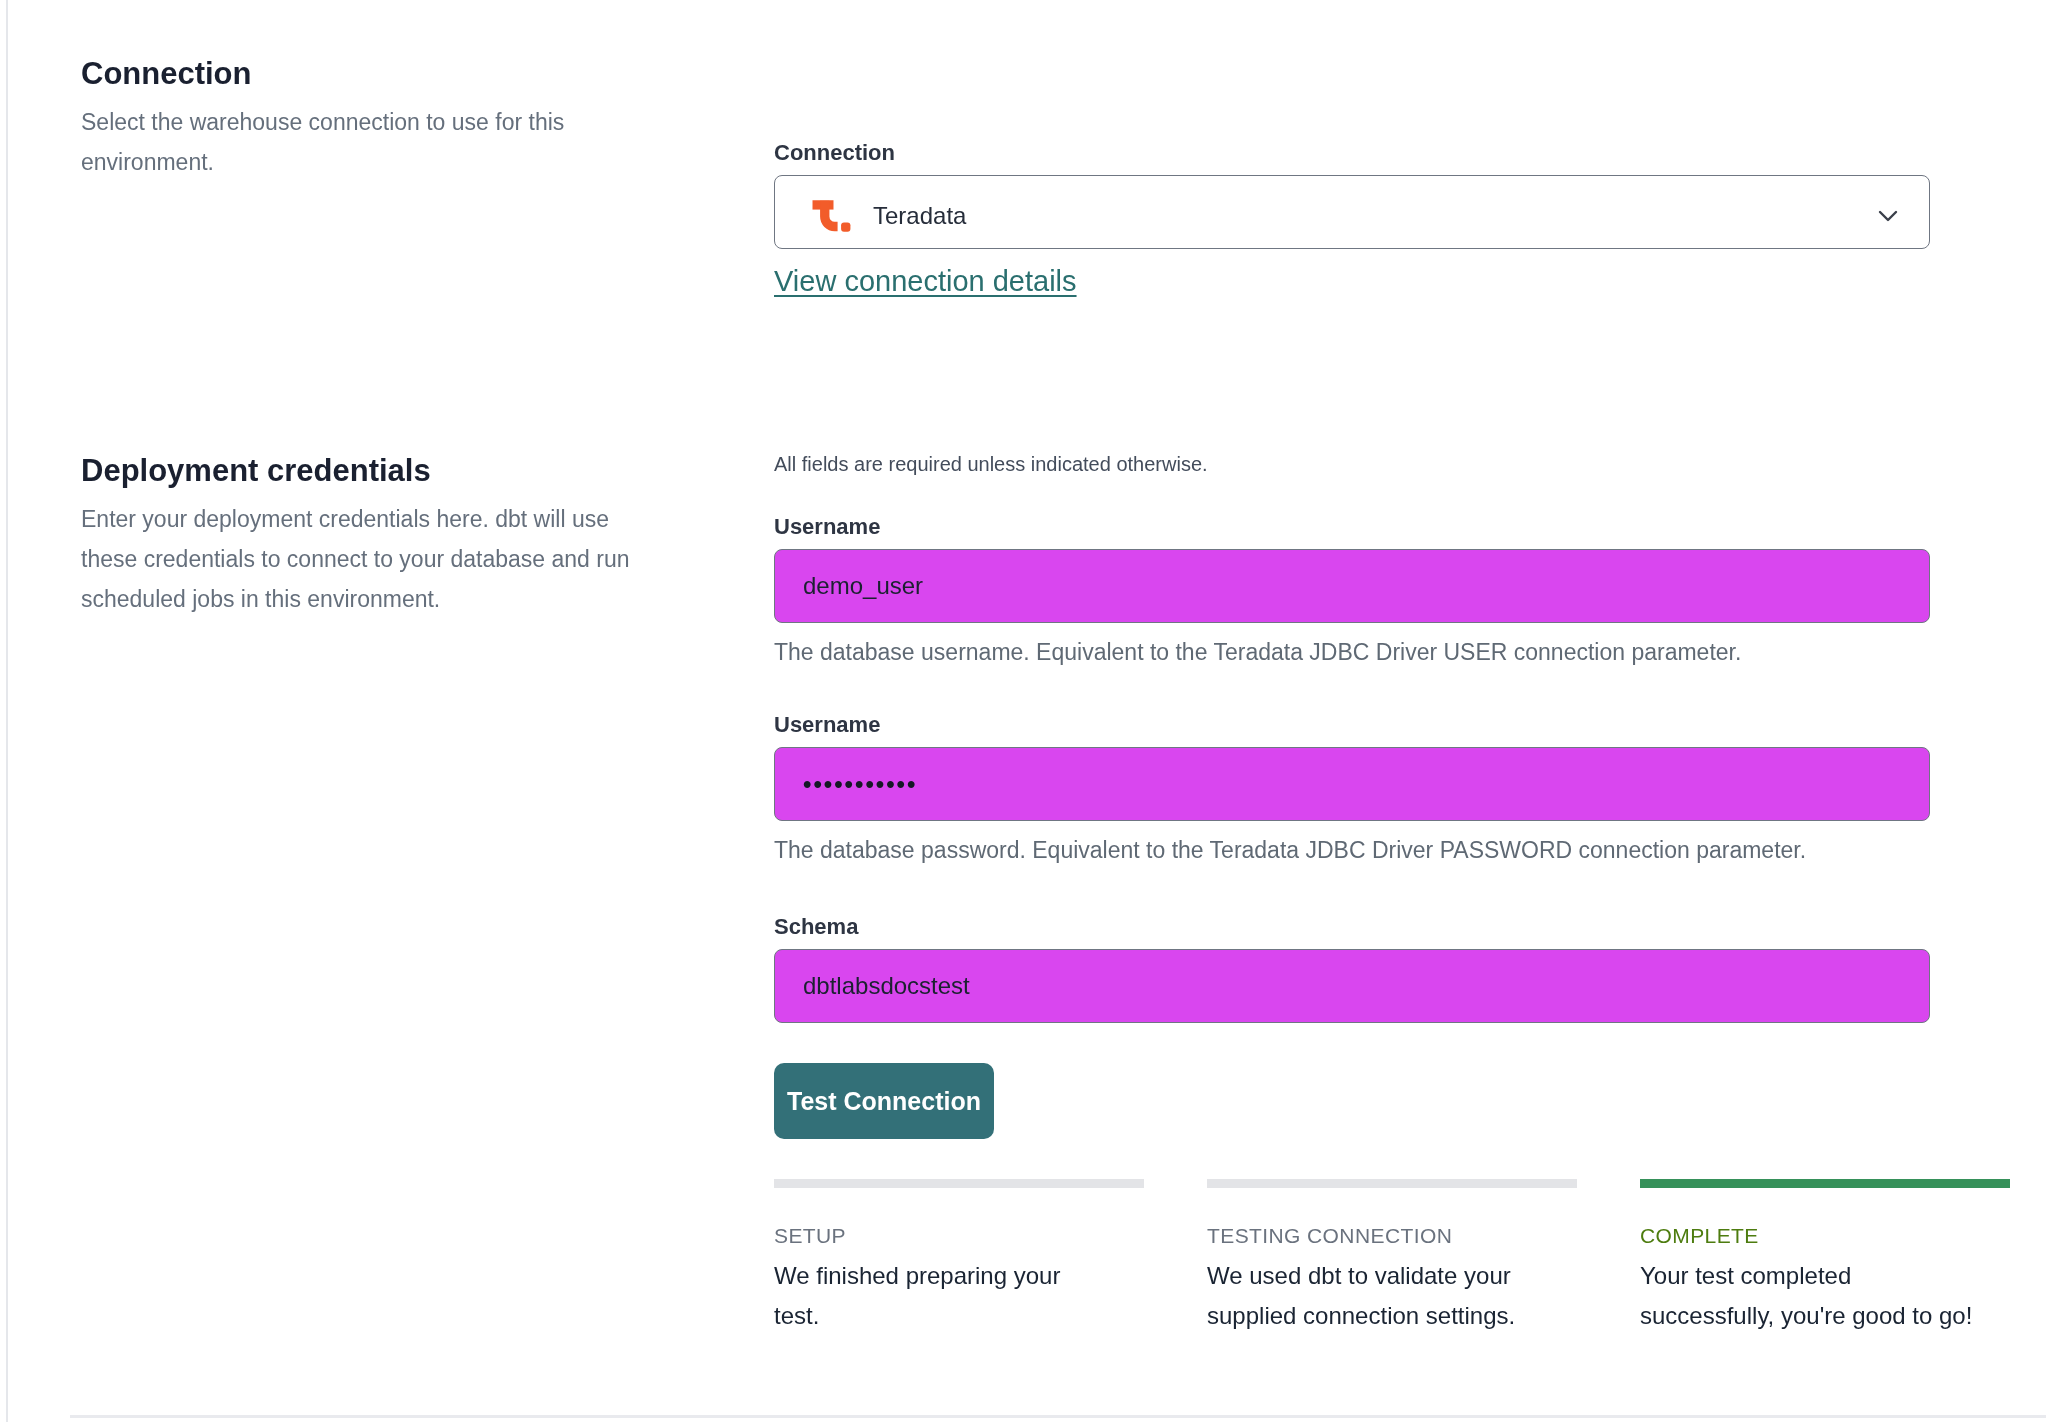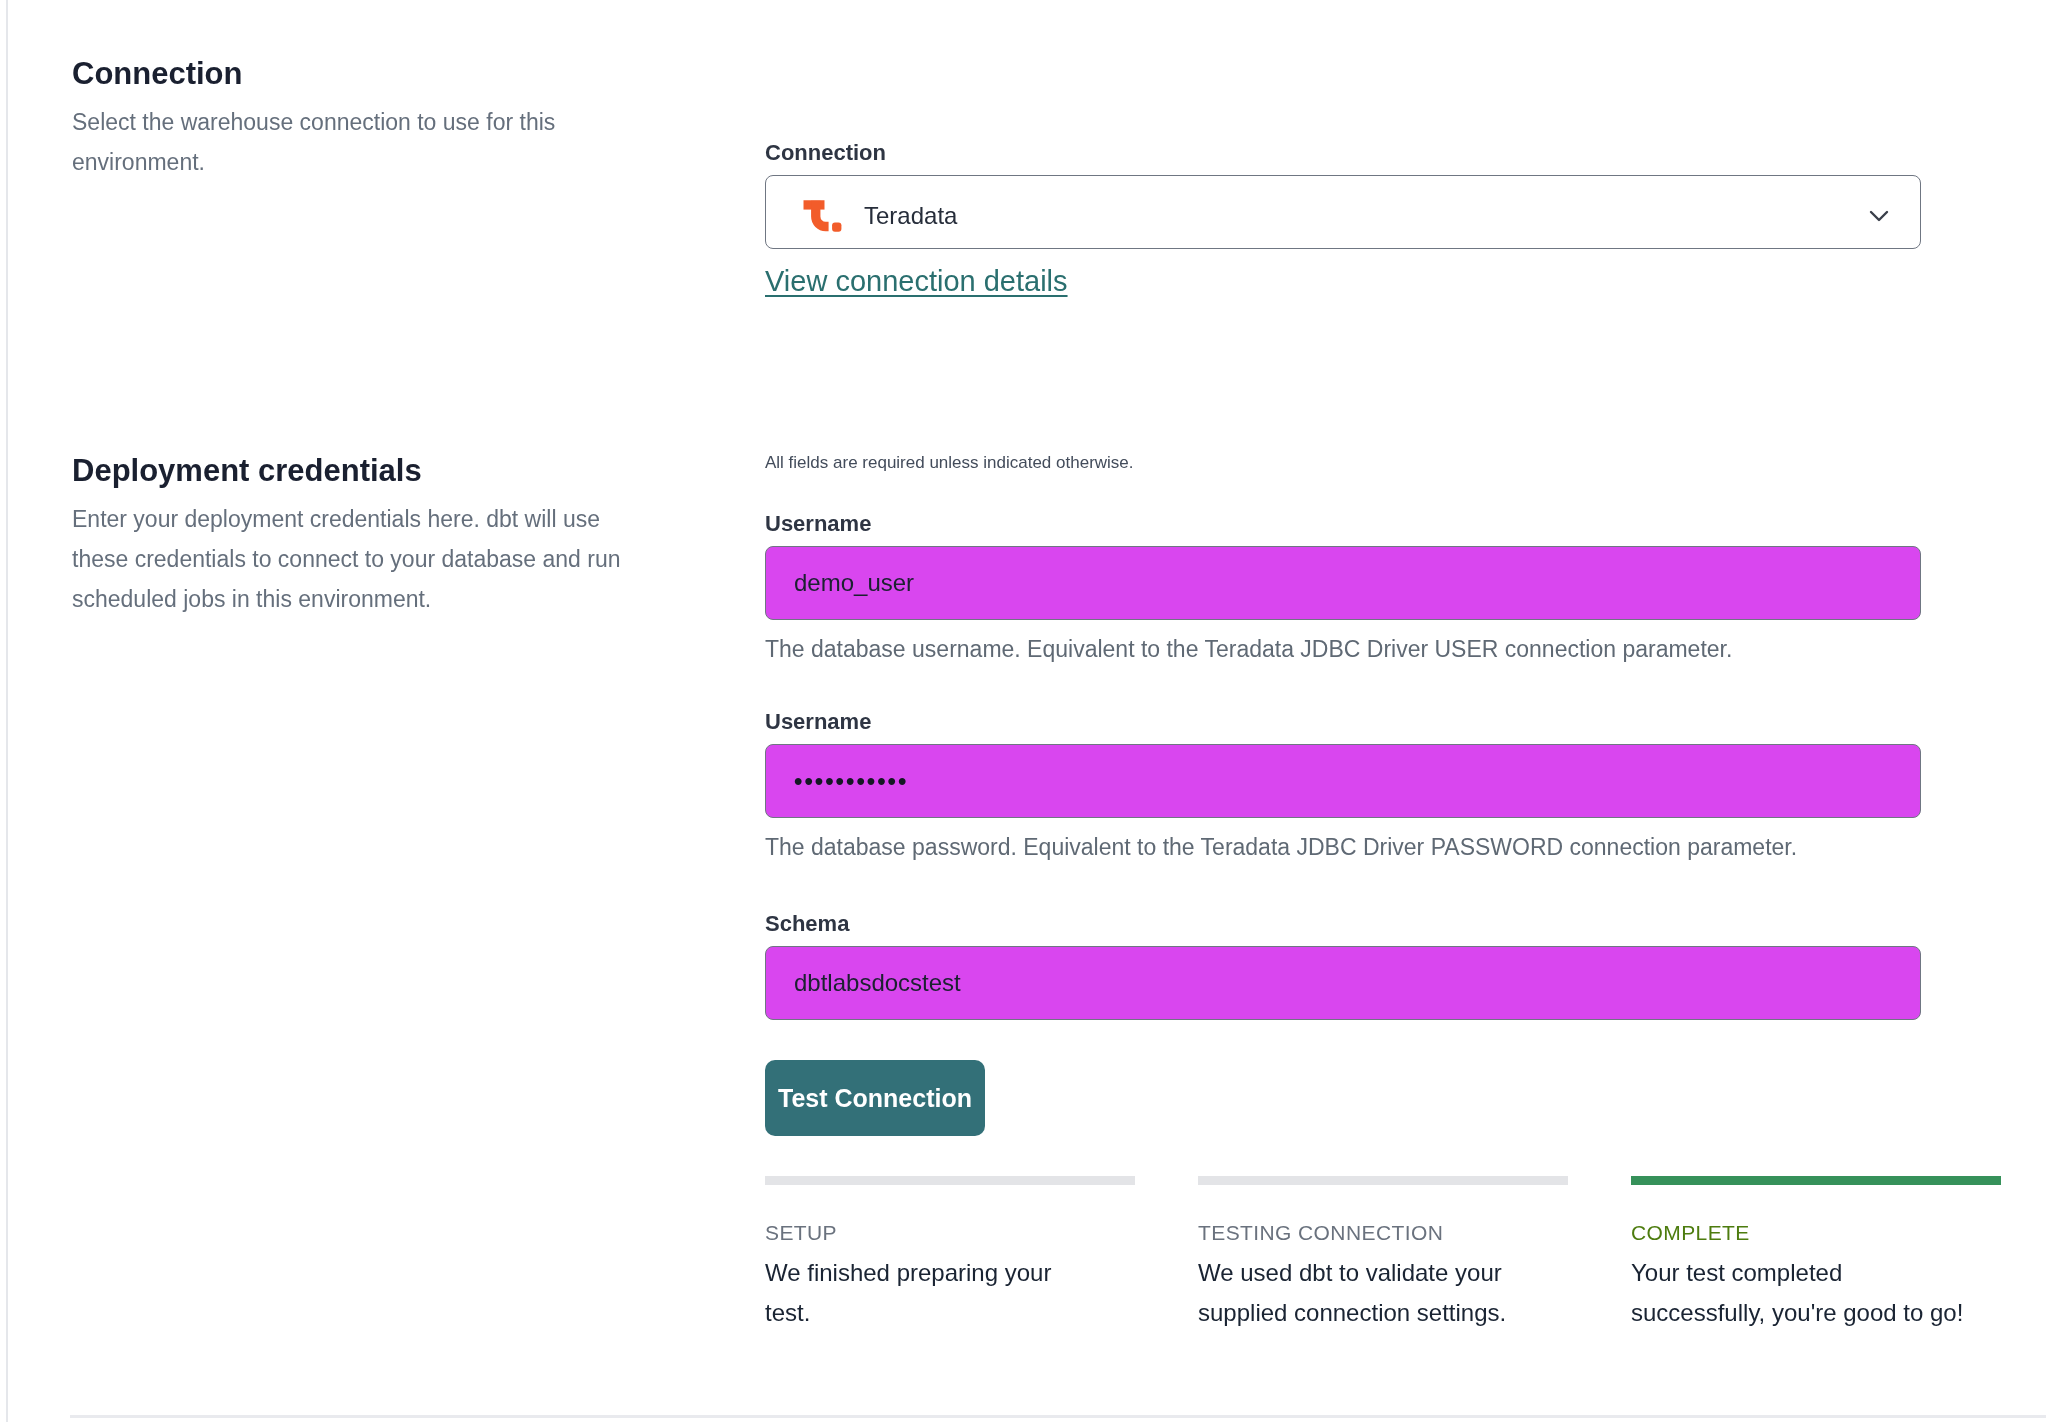--- a/index.html
+++ b/index.html
@@ -4,21 +4,21 @@
 <style>
   * { margin:0; padding:0; box-sizing:border-box; }
   html,body { width:2046px; height:1422px; background:#ffffff; overflow:hidden;
     font-family:"Liberation Sans", sans-serif; }
 
   .left-rail-divider { position:absolute; left:6px; top:0; bottom:0; width:2px; background:#e5e7eb; }
   .bottom-divider   { position:absolute; left:70px; right:0; top:1415px; height:3px; background:#e9eaee; }
 
   .page { position:relative; padding-left:72px; padding-right:36px; }
 
-  .section-row { display:flex; }
+  .section-row { display:flex;justify-content:flex-end; }
   .section-row .col-left  { width:693px; flex:0 0 693px; padding-right:40px; }
   .section-row .col-right { width:1236px; flex:0 0 1236px; }
 
   .row-connection  { margin-top:56px; }
   .row-credentials { margin-top:155px; }
 
   h1.section-heading { font-size:31px; font-weight:700; color:#1a2030; letter-spacing:0; }
   .section-desc { margin-top:10px; font-size:23px; line-height:40px; color:#656f7c; white-space:pre; }
 
   .row-connection .col-right { margin-top:84px; }
@@ -30,21 +30,21 @@
     border:1px solid #6f7682; border-radius:8px; background:#fff;
     display:flex; align-items:center; padding:8px 30px 0 34px; cursor:pointer;
   }
   .select-box .logo { width:42px; height:42px; flex:0 0 42px; }
   .select-box .sel-text { margin-left:22px; font-size:24px; color:#262d3a; flex:1 1 auto; }
   .select-box .chev { width:22px; height:14px; flex:0 0 22px; }
 
   .details-link { display:inline-block; margin-top:16px; font-size:29px; color:#2a6f6f;
     text-decoration:underline; text-underline-offset:4px; cursor:pointer; }
 
-  .required-note { font-size:17px; color:#434c5b; }
+  .required-note { font-size:20px; color:#434c5b; }
 
   .field-group-username { margin-top:38px; }
   .field-group-password { margin-top:46px; }
   .field-group-schema   { margin-top:50px; }
 
   .text-input {
     display:block; margin-top:9px; width:1156px; height:74px;
     border:1px solid #6f7682; border-radius:8px; background:#d946ef;
     padding:0 28px; font-family:"Liberation Sans", sans-serif;
     font-size:24px; color:#1b2130; outline:none;

